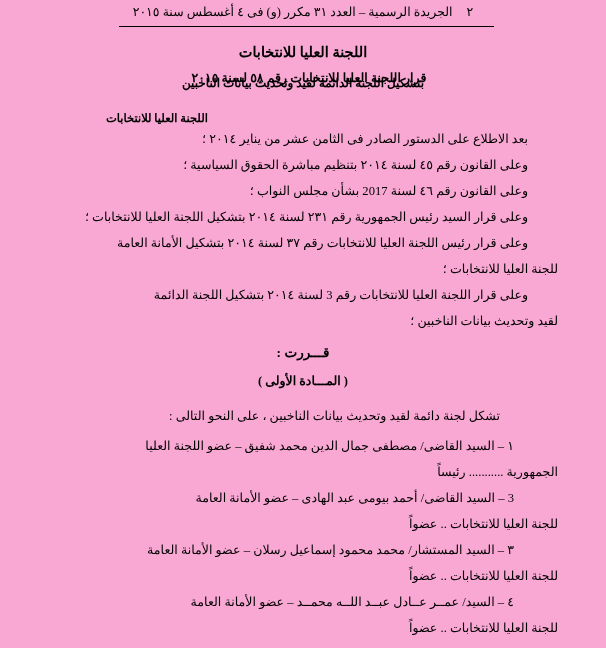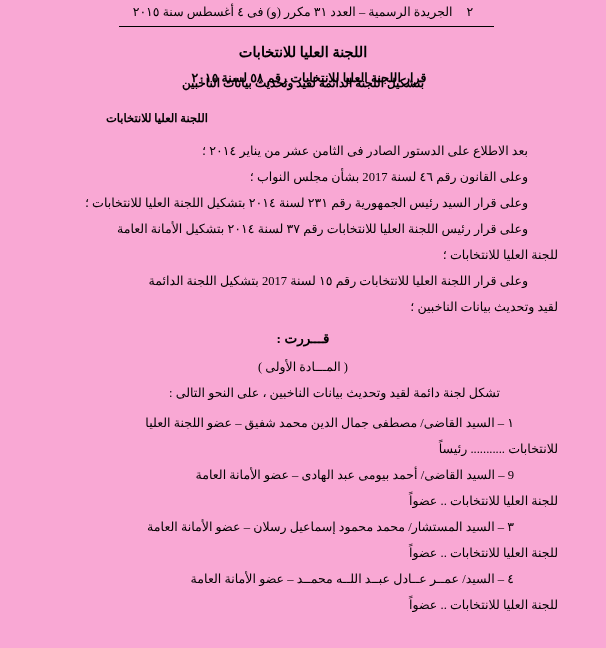--- a/index.html
+++ b/index.html
@@ -80,46 +80,46 @@
     right: 0;
     width: 500px;
     text-align: left;
     font-size: 11.5px;
     font-weight: bold;
   }
 
   
   .body-block {
     position: absolute;
-    top: 138px;
+    top: 126px;
     right: 48px;
     left: 48px;
   }
   .line {
     font-size: 12.6px;
     line-height: 26px;
     white-space: nowrap;
     text-align: right;
   }
   .line.indent-1 { padding-right: 30px; }
-  .line.indent-2 { padding-right: 58px; }
+  .line.indent-2 { padding-right: 58px; margin-top: 9px; }
   .line.cont     { padding-right: 0px; }
   .spacer-sm { height: 4px; }
 
   .decided {
     text-align: center;
     font-size: 13.5px;
     font-weight: bold;
     line-height: 30px;
     letter-spacing: 0.2px;
   }
   .article-head {
     text-align: center;
     font-size: 12.5px;
-    font-weight: normal;
+    font-weight: bold;
     line-height: 26px;
   }
   .member-line {
     font-size: 12.6px;
     line-height: 26px;
     white-space: nowrap;
   }
   .member-line.first { padding-right: 44px; }
   .member-line.tail  { padding-right: 0; }
 </style>
@@ -134,43 +134,44 @@
   <div class="header-rule"></div>
 
   <div class="doc-title">اللجنة العليا للانتخابات</div>
   <div class="decree-title">قرار اللجنة العليا للانتخابات رقم ٥٨ لسنة ٢٠١٥</div>
   <div class="decree-subtitle">بتشكيل اللجنة الدائمة لقيد وتحديث بيانات الناخبين</div>
   <div class="issuer">اللجنة العليا للانتخابات</div>
 
   <div class="body-block">
 
     <div class="line indent-1">بعد الاطلاع على الدستور الصادر فى الثامن عشر من يناير ٢٠١٤ ؛</div>
+    <div class="line indent-1">وعلى القانون رقم ٤٥ لسنة ٢٠١٤ بتنظيم مباشرة الحقوق السياسية ؛</div>
     <div class="line indent-1">وعلى القانون رقم ٤٦ لسنة 2017  بشأن مجلس النواب ؛</div>
     <div class="line indent-1">وعلى قرار السيد رئيس الجمهورية رقم ٢٣١ لسنة ٢٠١٤ بتشكيل اللجنة العليا للانتخابات ؛</div>
     <div class="line indent-1">وعلى قرار رئيس اللجنة العليا للانتخابات رقم ٣٧ لسنة ٢٠١٤ بتشكيل الأمانة العامة</div>
     <div class="line cont">للجنة العليا للانتخابات ؛</div>
-    <div class="line indent-1">وعلى قرار اللجنة العليا للانتخابات رقم ١٥ لسنة 2017 بتشكيل اللجنة الدائمة</div>
+    <div class="line indent-1">وعلى قرار اللجنة العليا للانتخابات رقم 3 لسنة ٢٠١٤ بتشكيل اللجنة الدائمة</div>
     <div class="line cont">لقيد وتحديث بيانات الناخبين ؛</div>
 
     <div class="spacer-sm"></div>
 
     <div class="decided">قـــررت :</div>
     <div class="article-head">( المـــادة الأولى )</div>
 
     <div class="line indent-2">تشكل لجنة دائمة لقيد وتحديث بيانات الناخبين ، على النحو التالى :</div>
 
     <div class="spacer-sm"></div>
 
     <div>
       <div>
         <div class="member-line first">١ – السيد القاضى/ مصطفى جمال الدين محمد شفيق – عضو اللجنة العليا</div>
-        <div class="member-line tail">للانتخابات ........... رئيساً</div>
+        <div class="member-line tail">الجمهورية ........... رئيساً</div>
       </div>
       <div>
-        <div class="member-line first">9 – السيد القاضى/ أحمد بيومى عبد الهادى – عضو الأمانة العامة</div>
+        <div class="member-line first">3 – السيد القاضى/ أحمد بيومى عبد الهادى – عضو الأمانة العامة</div>
         <div class="member-line tail">للجنة العليا للانتخابات .. عضواً</div>
       </div>
       <div>
         <div class="member-line first">٣ – السيد المستشار/ محمد محمود إسماعيل رسلان – عضو الأمانة العامة</div>
         <div class="member-line tail">للجنة العليا للانتخابات .. عضواً</div>
       </div>
       <div>
         <div class="member-line first">٤ – السيد/ عمــر عــادل عبــد اللــه محمــد – عضو الأمانة العامة</div>
         <div class="member-line tail">للجنة العليا للانتخابات .. عضواً</div>
       </div>

